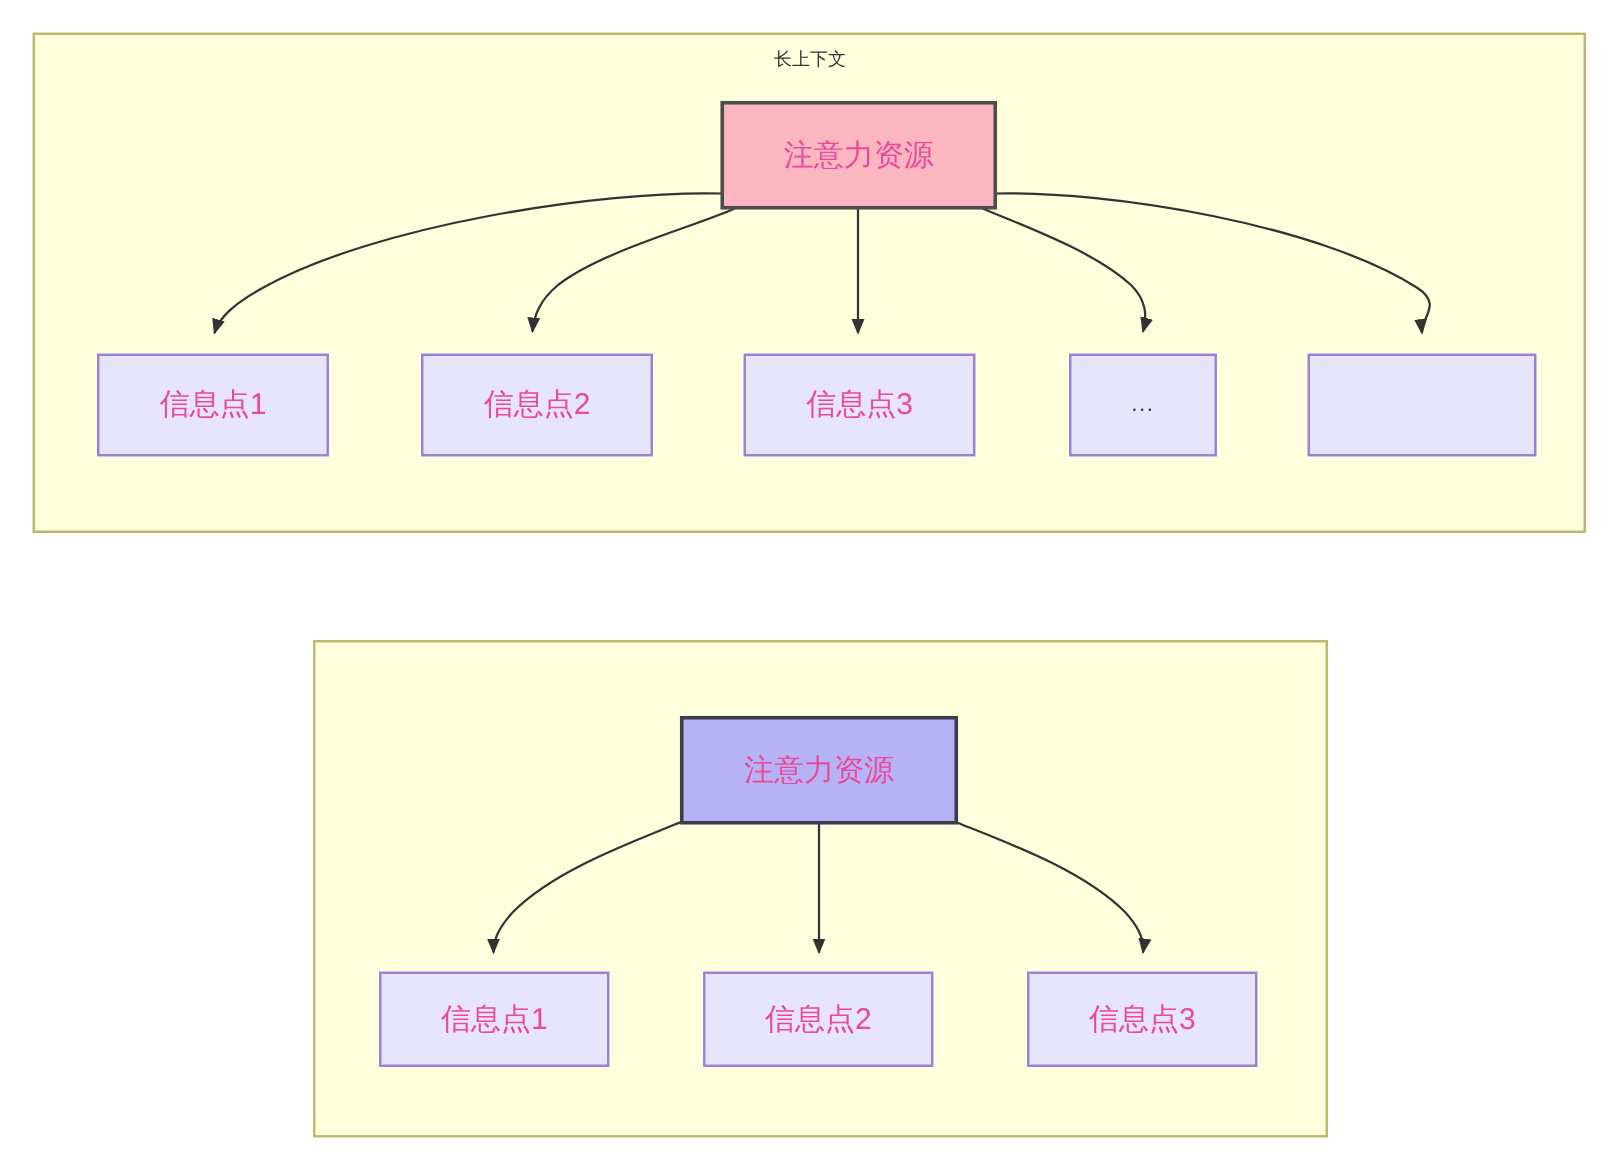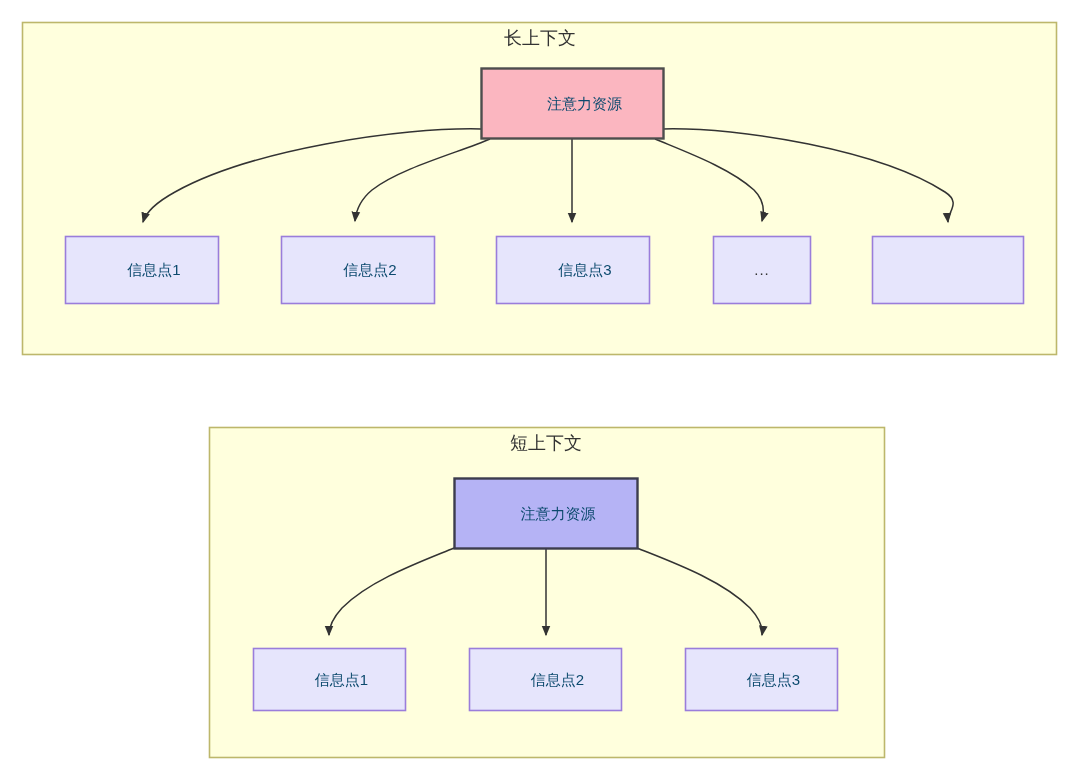--- a/index.html
+++ b/index.html
@@ -33,27 +33,26 @@
     display: flex;
     align-items: center;
     justify-content: center;
     color: #333333;
     font-size: 15px;
     line-height: 1.2;
     white-space: nowrap;
     user-select: none;
   }
   .group-title {
-    font-size: 18px;
+    font-size: 12px;
     color: #333333;
   }
   .node-title {
-    font-size: 15px;
-    color: #0c4a6e;
-    margin-left: 12px;
+    font-size: 20px;
+    color: #ec4899;
   }
   .ellipsis-label {
     font-size: 15px;
     color: #333333;
     letter-spacing: 1px;
   }
 </style>
 </head>
 <body>
 
@@ -97,21 +96,20 @@
 
   <div class="lbl group-title" style="left:440px; top:26px; width:200px; height:26px;">长上下文</div>
 
   <div class="lbl node-title" style="left:481px; top:68px; width:183px; height:71px;">注意力资源</div>
 
   <div class="lbl node-title" style="left:65px; top:236px; width:154px; height:68px;">信息点1</div>
   <div class="lbl node-title" style="left:281px; top:236px; width:154px; height:68px;">信息点2</div>
   <div class="lbl node-title" style="left:496px; top:236px; width:154px; height:68px;">信息点3</div>
   <div class="lbl ellipsis-label" style="left:713px; top:236px; width:98px; height:68px;">...</div>
 
-  <div class="lbl group-title" style="left:446px; top:431px; width:200px; height:26px;">短上下文</div>
 
   <div class="lbl node-title" style="left:454px; top:478px; width:184px; height:71px;">注意力资源</div>
 
   <div class="lbl node-title" style="left:253px; top:648px; width:153px; height:63px;">信息点1</div>
   <div class="lbl node-title" style="left:469px; top:648px; width:153px; height:63px;">信息点2</div>
   <div class="lbl node-title" style="left:685px; top:648px; width:153px; height:63px;">信息点3</div>
 
 </div>
 
 </body></html>

